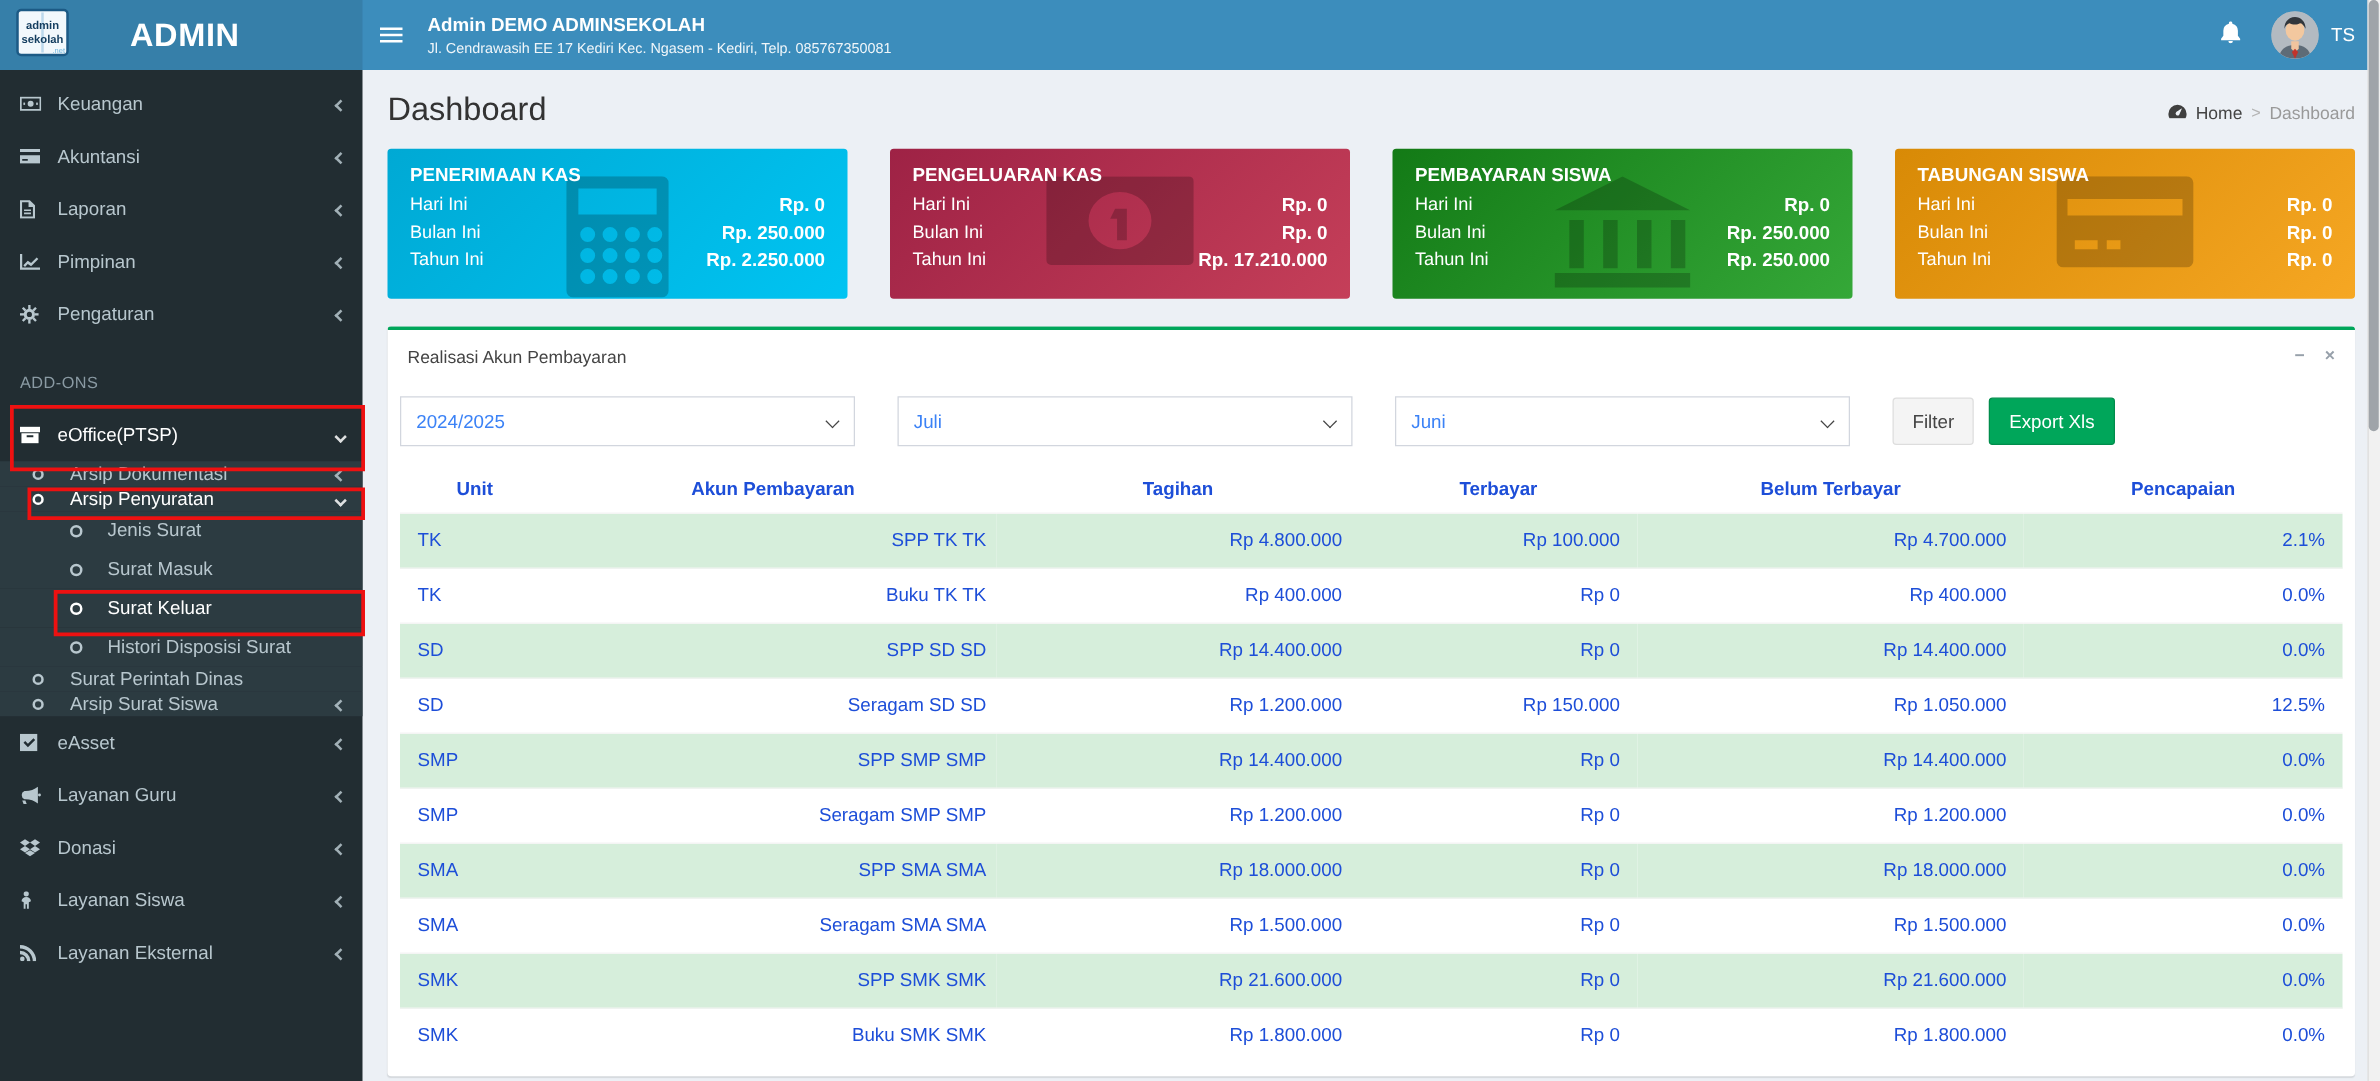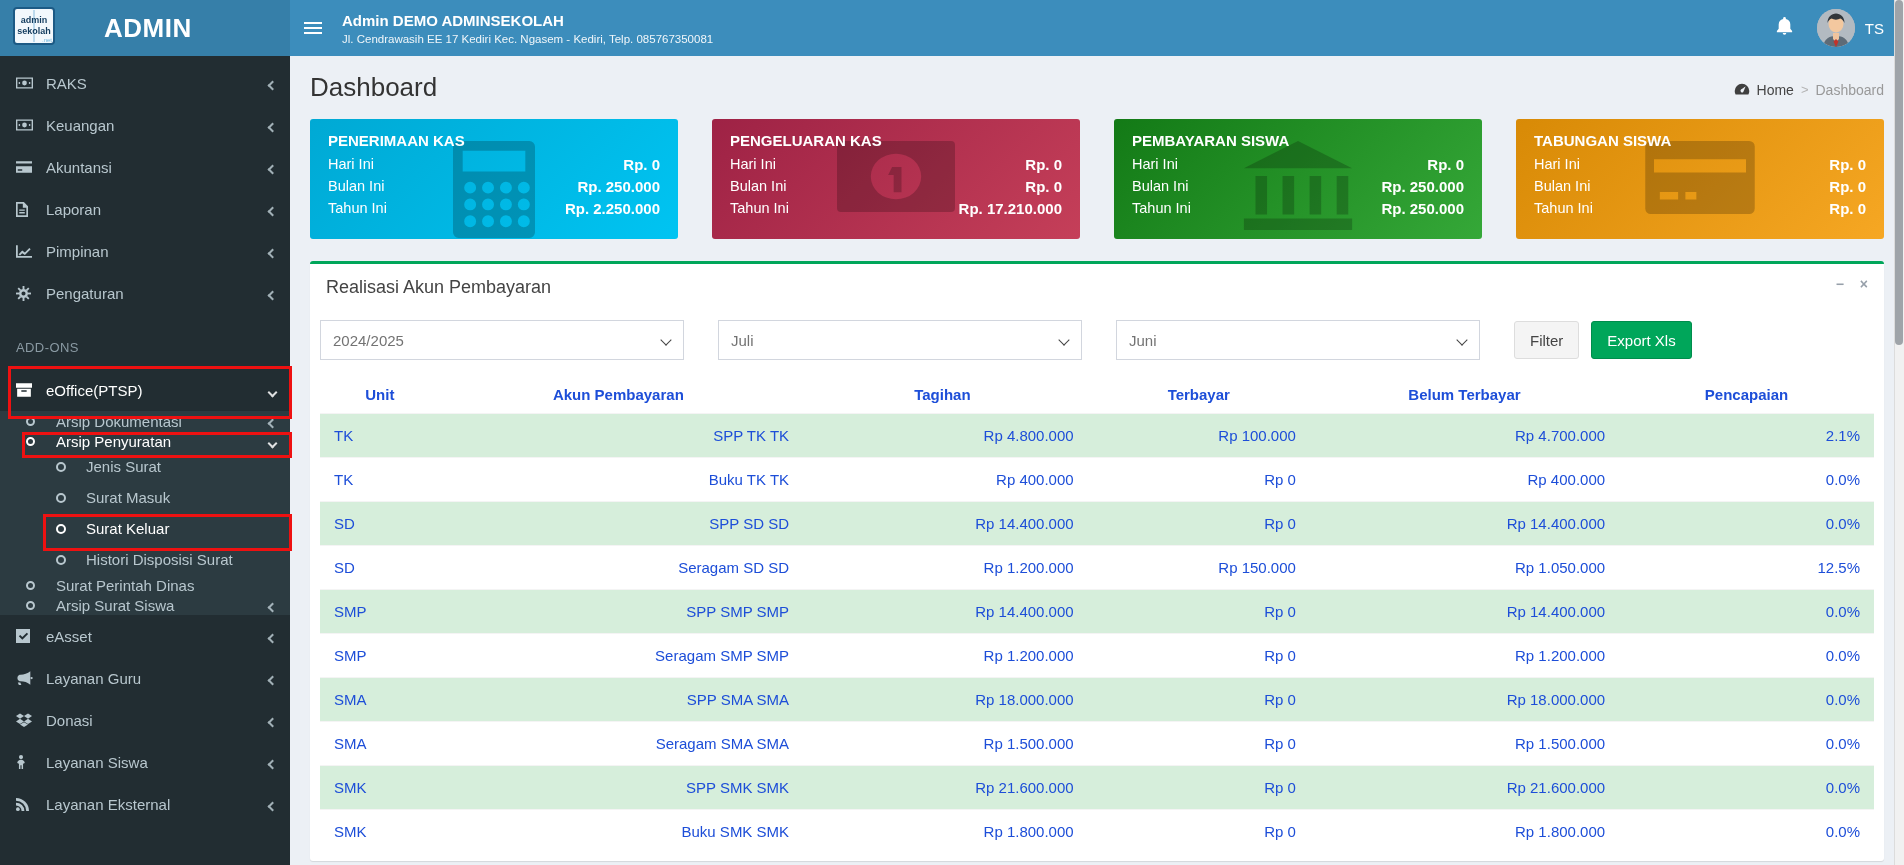--- a/index.html
+++ b/index.html
@@ -50,27 +50,27 @@
 
   .info-row { display:grid; grid-template-columns:repeat(4,1fr); gap:34px; padding:16px 20px 0; }
   .small-box { height:120px; border-radius:3px; color:#fff; position:relative; padding:13px 18px; overflow:hidden; }
   .sb-title { font-size:15px; font-weight:bold; margin-bottom:7px; position:relative; z-index:2; }
   .sb-row { display:flex; justify-content:space-between; font-size:14.5px; margin-top:5px; position:relative; z-index:2; }
   .sb-row b { font-size:15px; }
   .sb-icon { position:absolute; left:50%; top:22px; transform:translateX(-50%); z-index:1; color:rgba(0,0,0,.21); }
 
   .panel { margin:22px 20px 0; background:#fff; border-top:3px solid #00a65a; border-radius:3px; box-shadow:0 1px 1px rgba(0,0,0,.1); height:600px; }
   .panel-header { position:relative; padding:13px 16px 8px; }
-  .panel-title { font-size:18px; color:#444; }
+  .panel-title { font-size:14px; color:#444; }
   .panel-tools { position:absolute; top:12px; right:16px; display:flex; gap:16px; color:#97a0aa; font-size:14px; font-weight:bold; }
   .panel-tools span { cursor:pointer; }
   .panel-body { padding:6px 10px 10px; }
   .filter-row { display:flex; align-items:center; margin:8px 0 16px; }
   .sel { position:relative; width:364px; height:40px; border:1px solid #d2d6de; background:#fff; margin-right:34px; }
-  .sel select { appearance:none; -webkit-appearance:none; border:0; outline:0; width:100%; height:100%; padding:0 30px 0 12px; font-size:15px; color:#737373; background:transparent; font-family:inherit; }
+  .sel select { appearance:none; -webkit-appearance:none; border:0; outline:0; width:100%; height:100%; padding:0 30px 0 12px; font-size:15px; color:#3b82f6; background:transparent; font-family:inherit; }
   .caret { position:absolute; right:13px; top:15px; width:8px; height:8px; border-right:1.6px solid #444; border-bottom:1.6px solid #444; transform:rotate(45deg); pointer-events:none; }
   .btn { height:38px; padding:0 15px; border-radius:3px; font-size:15px; font-family:inherit; cursor:pointer; }
   .btn-filter { background:#f4f4f4; border:1px solid #ddd; color:#444; }
   .btn-export { border:1px solid #008d4c; color:#fff; margin-left:12px; }
 
   table { width:100%; border-collapse:collapse; font-size:15px; color:#1d4ed8; }
   th { padding:10px 8px; text-align:center; font-weight:bold; }
   td { padding:13px 8px; border-top:1px solid #f4f4f4; }
   tr.alt td { background:#d6eedb; }
   td.c0 { text-align:left; padding-left:14px; }
@@ -136,32 +136,20 @@
     <ul id="menu">
         <li class="s-item lvl0">
           <span class="s-icon">
             <svg viewBox="0 0 20 13" width="17" height="12">
               <path fill="currentColor" fill-rule="evenodd" d="M0 0h20v13H0z M1.6 1.6v9.8h16.8V1.6z"></path>
               <circle cx="10" cy="6.5" r="2.8" fill="currentColor"></circle>
               <rect x="3.2" y="5.4" width="1.6" height="2.2" fill="currentColor"></rect>
               <rect x="15.2" y="5.4" width="1.6" height="2.2" fill="currentColor"></rect>
             </svg>
           </span>
-          <span>RAKS</span>
-          <span class="s-chev"><span class="chev"></span></span>
-        </li>
-        <li class="s-item lvl0">
-          <span class="s-icon">
-            <svg viewBox="0 0 20 13" width="17" height="12">
-              <path fill="currentColor" fill-rule="evenodd" d="M0 0h20v13H0z M1.6 1.6v9.8h16.8V1.6z"></path>
-              <circle cx="10" cy="6.5" r="2.8" fill="currentColor"></circle>
-              <rect x="3.2" y="5.4" width="1.6" height="2.2" fill="currentColor"></rect>
-              <rect x="15.2" y="5.4" width="1.6" height="2.2" fill="currentColor"></rect>
-            </svg>
-          </span>
           <span>Keuangan</span>
           <span class="s-chev"><span class="chev"></span></span>
         </li>
         <li class="s-item lvl0">
           <span class="s-icon">
             <svg viewBox="0 0 18 13" width="16" height="12">
               <path fill="currentColor" fill-rule="evenodd" d="M0 0h18v13H0z M0 2.6h18v3H0z M2 9h5v1.6H2z"></path>
             </svg>
           </span>
           <span>Akuntansi</span>

